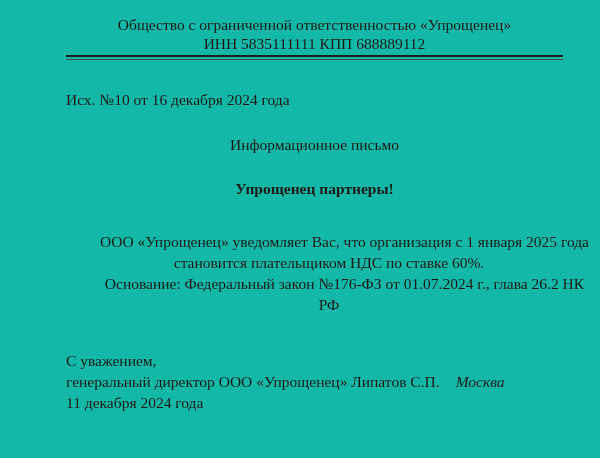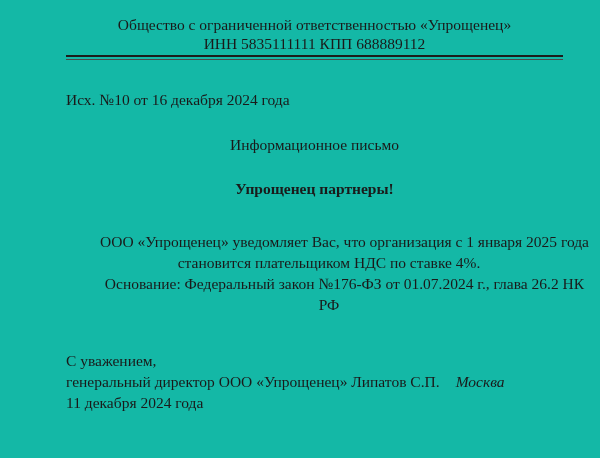--- a/index.html
+++ b/index.html
@@ -88,21 +88,21 @@
   <div class="outgoing">Исх. №10 от 16 декабря 2024 года</div>
 
   <div class="column">
     <div class="doc-title">Информационное письмо</div>
     <div class="salutation">Упрощенец партнеры!</div>
   </div>
 
   <div class="body-block">
     <div>
       <div class="body-line indent">ООО «Упрощенец» уведомляет Вас, что организация с 1 января 2025 года</div>
-      <div class="body-line">становится плательщиком НДС по ставке 4%.</div>
+      <div class="body-line">становится плательщиком НДС по ставке 60%.</div>
     </div>
     <div>
       <div class="body-line indent">Основание: Федеральный закон №176-ФЗ от 01.07.2024 г., глава 26.2 НК</div>
       <div class="body-line">РФ</div>
     </div>
   </div>
 
   <div class="signature-block">
     <div class="sig-line">С уважением,</div>
     <div class="sig-line">

